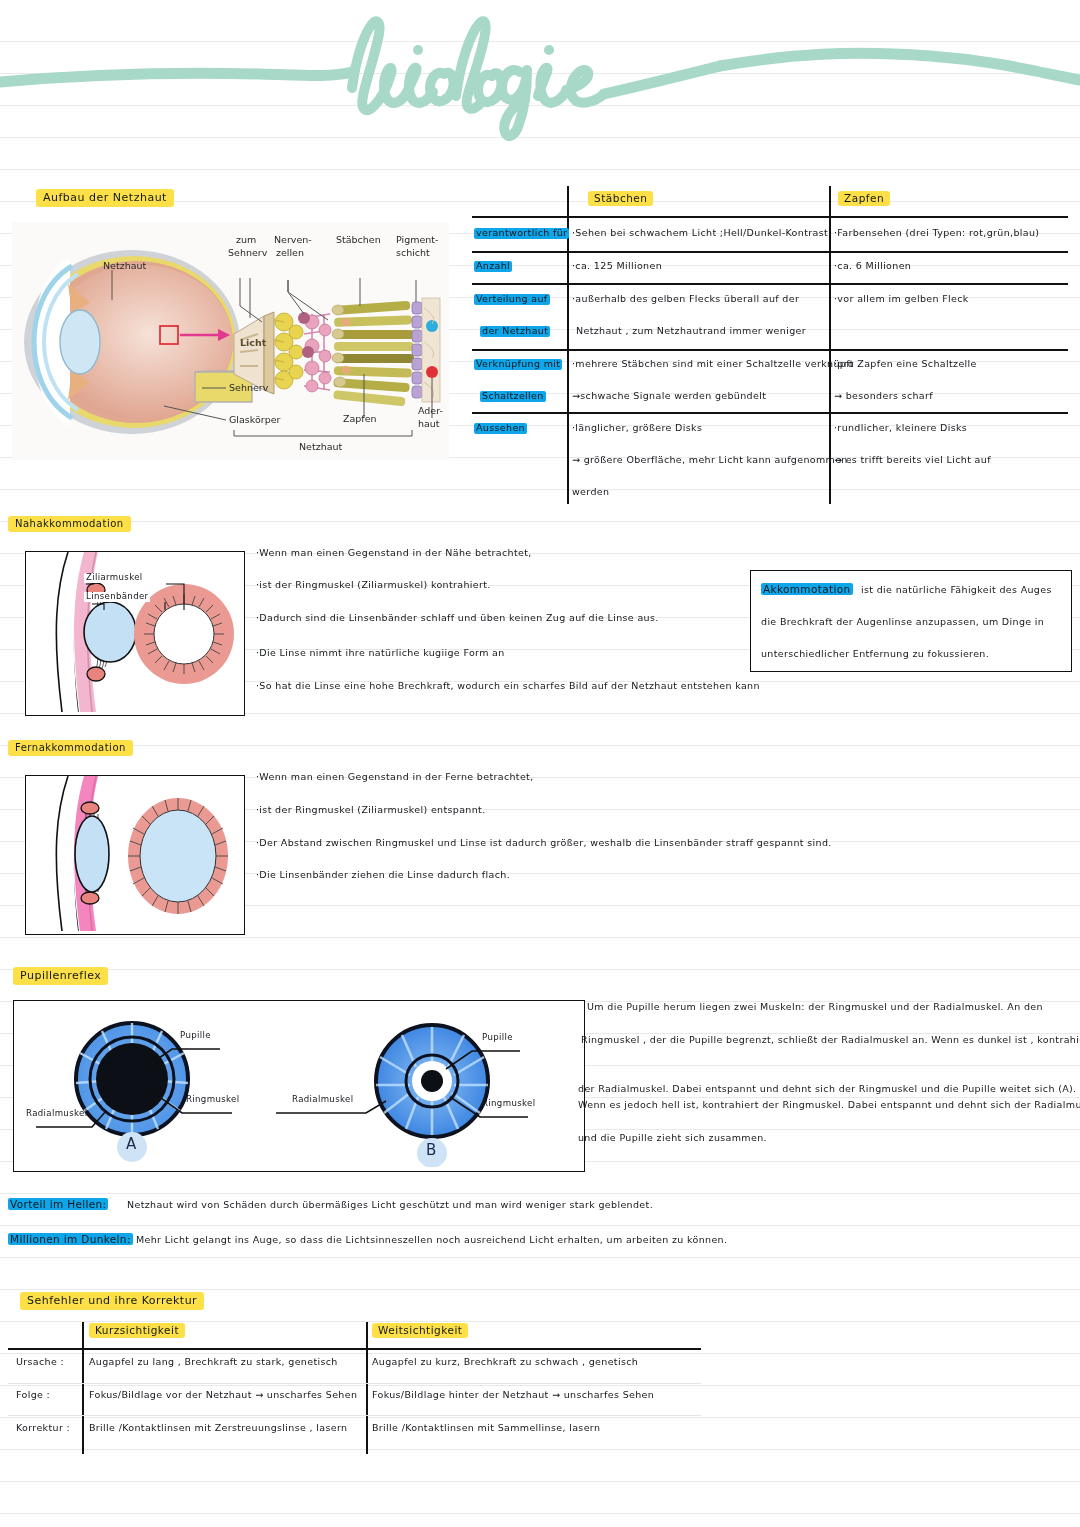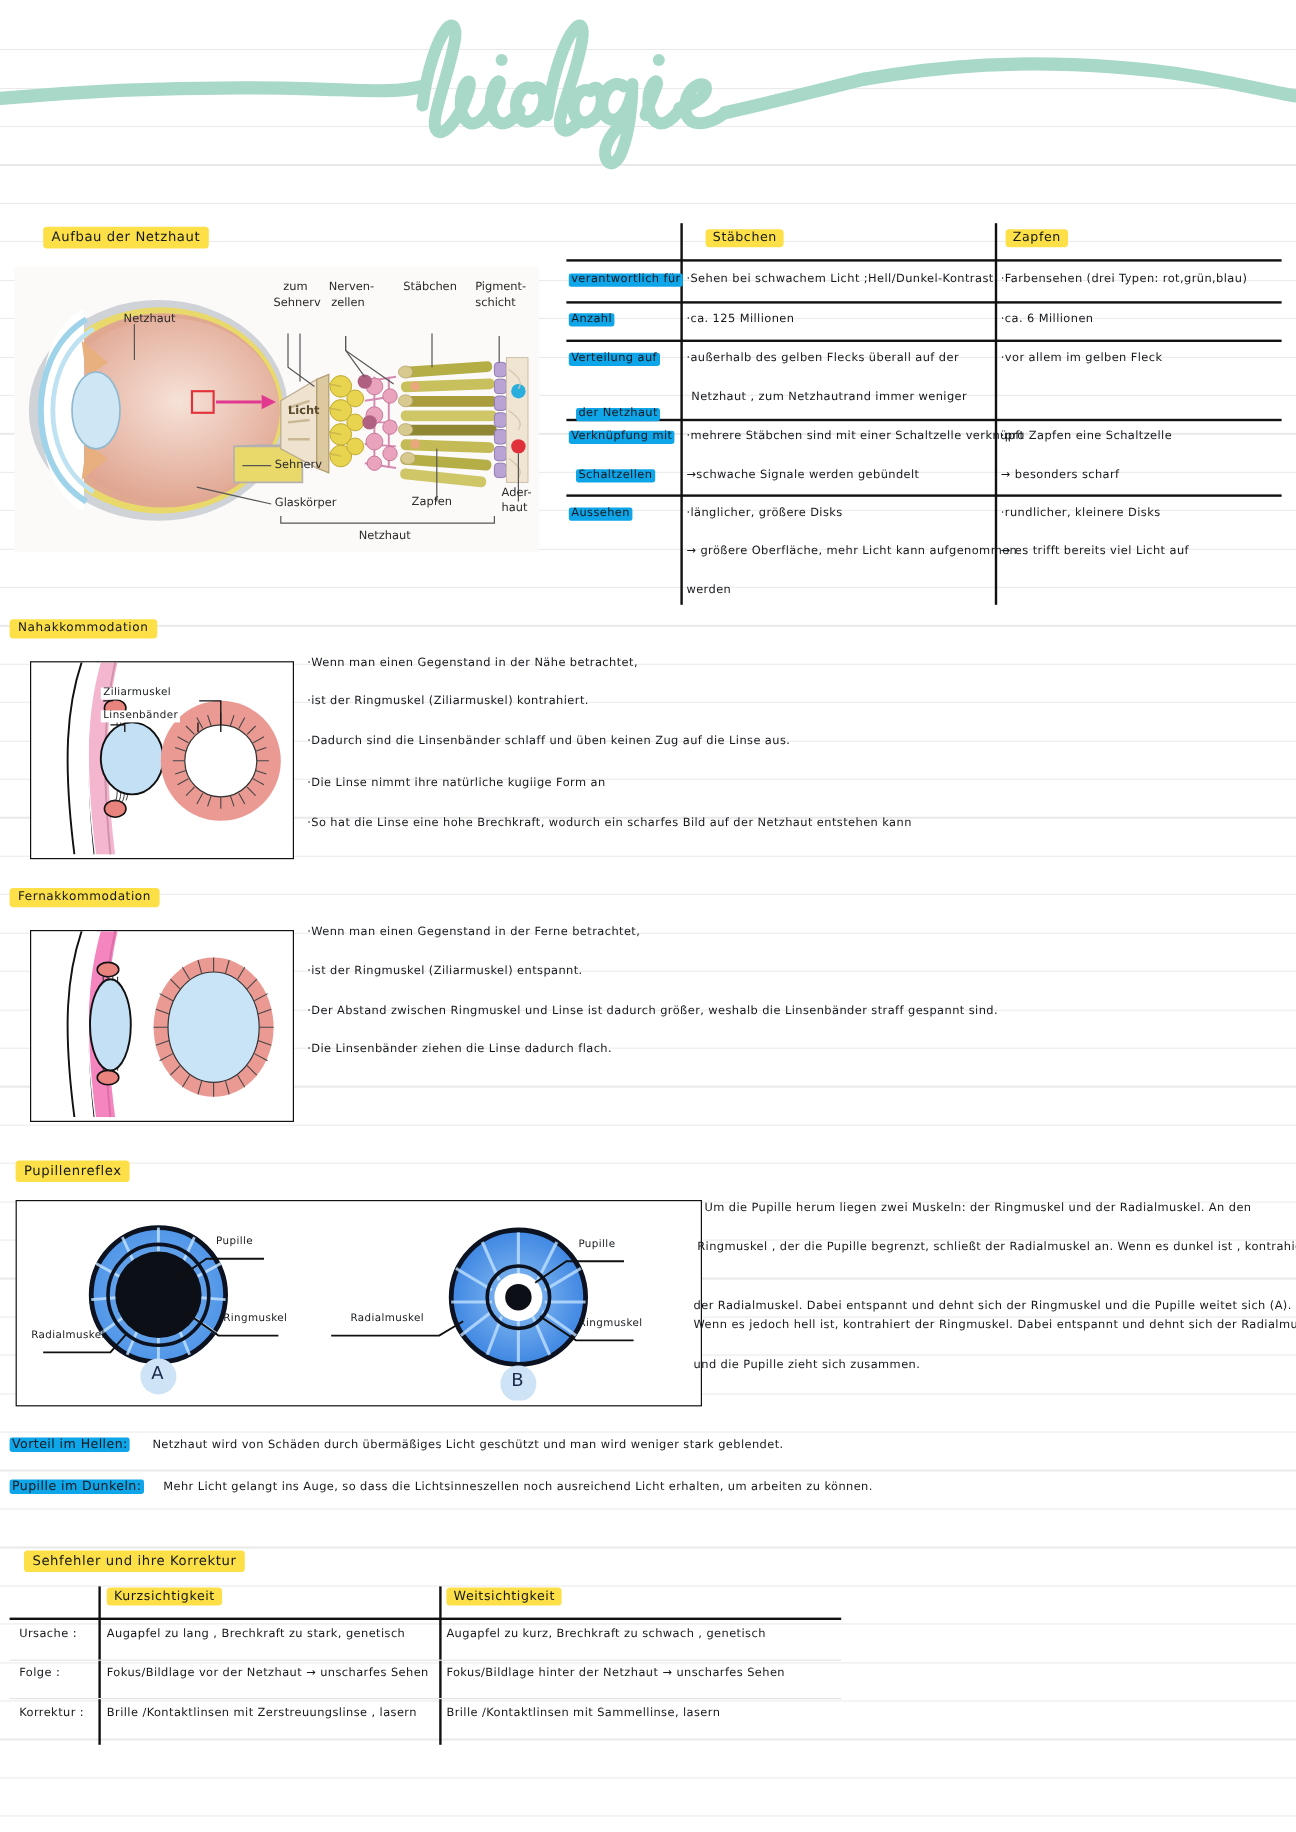--- a/index.html
+++ b/index.html
@@ -271,21 +271,21 @@
 
     <span class="abs hi hw" style="left:474px;top:228px;">verantwortlich für</span>
     <span class="abs hw" style="left:572px;top:228px;">·Sehen bei schwachem Licht ;Hell/Dunkel-Kontrast</span>
     <span class="abs hw" style="left:834px;top:228px;">·Farbensehen (drei Typen: rot,grün,blau)</span>
 
     <span class="abs hi hw" style="left:474px;top:261px;">Anzahl</span>
     <span class="abs hw" style="left:572px;top:261px;">·ca. 125 Millionen</span>
     <span class="abs hw" style="left:834px;top:261px;">·ca. 6 Millionen</span>
 
     <span class="abs hi hw" style="left:474px;top:294px;">Verteilung auf</span>
-    <span class="abs hi hw" style="left:480px;top:340px;">der Netzhaut</span>
+    <span class="abs hi hw" style="left:480px;top:326px;">der Netzhaut</span>
     <span class="abs hw" style="left:572px;top:294px;">·außerhalb des gelben Flecks überall auf der</span>
     <span class="abs hw" style="left:576px;top:326px;">Netzhaut , zum Netzhautrand immer weniger</span>
     <span class="abs hw" style="left:834px;top:294px;">·vor allem im gelben Fleck</span>
 
     <span class="abs hi hw" style="left:474px;top:359px;">Verknüpfung mit</span>
     <span class="abs hi hw" style="left:480px;top:391px;">Schaltzellen</span>
     <span class="abs hw" style="left:572px;top:359px;">·mehrere Stäbchen sind mit einer Schaltzelle verknüpft</span>
     <span class="abs hw" style="left:572px;top:391px;">→schwache Signale werden gebündelt</span>
     <span class="abs hw" style="left:834px;top:359px;">·pro Zapfen eine Schaltzelle</span>
     <span class="abs hw" style="left:834px;top:391px;">→ besonders scharf</span>
@@ -364,20 +364,26 @@
     <span class="abs hw sm" style="left:58px;top:21px;background:#fff;padding:0 2px;">Ziliarmuskel</span>
     <span class="abs hw sm" style="left:58px;top:40px;background:#fff;padding:0 2px;">Linsenbänder</span>
   </div>
 
   <span class="abs hw" style="left:256px;top:548px;">·Wenn man einen Gegenstand in der Nähe betrachtet,</span>
   <span class="abs hw" style="left:256px;top:580px;">·ist der Ringmuskel (Ziliarmuskel) kontrahiert.</span>
   <span class="abs hw" style="left:256px;top:613px;">·Dadurch sind die Linsenbänder schlaff und üben keinen Zug auf die Linse aus.</span>
   <span class="abs hw" style="left:256px;top:648px;">·Die Linse nimmt ihre natürliche kugiige Form an</span>
   <span class="abs hw" style="left:256px;top:681px;">·So hat die Linse eine hohe Brechkraft, wodurch ein scharfes Bild auf der Netzhaut entstehen kann</span>
 
+  <div class="box" style="left:750px;top:570px;width:320px;height:100px;background:#fff;">
+    <span class="abs hi hw md" style="left:10px;top:12px;">Akkommotation</span>
+    <span class="abs hw" style="left:110px;top:14px;">ist die natürliche Fähigkeit des Auges</span>
+    <span class="abs hw" style="left:10px;top:46px;">die Brechkraft der Augenlinse anzupassen, um Dinge in</span>
+    <span class="abs hw" style="left:10px;top:78px;">unterschiedlicher Entfernung zu fokussieren.</span>
+  </div>
 
   <div class="sec-label" style="left:8px;top:740px;font-size:10px;">Fernakkommodation</div>
 
   <div class="accbox" style="left:25px;top:775px;width:218px;height:158px;">
     <svg width="215" height="155" viewBox="0 0 215 155">
       <path d="M42 0 C 30 36, 26 78, 36 155" fill="none" stroke="#111" stroke-width="1.6"></path>
       <path d="M56 0 C 46 36, 42 78, 52 155" fill="none" stroke="#111" stroke-width="1.6"></path>
       <path d="M70 0 C 62 36, 58 78, 66 155" fill="none" stroke="#111" stroke-width="1.6"></path>
       <path d="M56 0 C 48 34, 44 78, 54 155 L70 155 C 60 78, 64 34, 72 0 Z" fill="#f478b8" opacity=".9"></path>
       <path d="M44 0 C 34 36, 30 78, 40 155 L52 155 C 44 78, 48 36, 58 0 Z" fill="#ffffff"></path>
@@ -514,21 +520,21 @@
   </div>
 
   <span class="abs hw" style="left:587px;top:1002px;">Um die Pupille herum liegen zwei Muskeln: der Ringmuskel und der Radialmuskel. An den</span>
   <span class="abs hw" style="left:581px;top:1035px;">Ringmuskel , der die Pupille begrenzt, schließt der Radialmuskel an. Wenn es dunkel ist , kontrahiert</span>
   <span class="abs hw" style="left:578px;top:1068px;margin-top:16px;">der Radialmuskel. Dabei entspannt und dehnt sich der Ringmuskel und die Pupille weitet sich (A).</span>
   <span class="abs hw" style="left:578px;top:1100px;">Wenn es jedoch hell ist, kontrahiert der Ringmuskel. Dabei entspannt und dehnt sich der Radialmuskel</span>
   <span class="abs hw" style="left:578px;top:1133px;">und die Pupille zieht sich zusammen.</span>
 
   <span class="abs hi hw md" style="left:8px;top:1198px;">Vorteil im Hellen:</span>
   <span class="abs hw" style="left:127px;top:1200px;">Netzhaut wird von Schäden durch übermäßiges Licht geschützt und man wird weniger stark geblendet.</span>
-  <span class="abs hi hw md" style="left:8px;top:1233px;">Pupille im Dunkeln:</span>
+  <span class="abs hi hw md" style="left:8px;top:1233px;">Millionen im Dunkeln:</span>
   <span class="abs hw" style="left:136px;top:1235px;">Mehr Licht gelangt ins Auge, so dass die Lichtsinneszellen noch ausreichend Licht erhalten, um arbeiten zu können.</span>
 
   <div class="sec-label" style="left:20px;top:1292px;font-size:11px;">Sehfehler und ihre Korrektur</div>
 
   <div>
     <div class="vline" style="left:82px;top:1322px;height:132px;"></div>
     <div class="vline" style="left:366px;top:1322px;height:132px;"></div>
     <div class="hline" style="left:8px;top:1348px;width:693px;"></div>
 
     <div class="abs" style="left:8px;top:1383px;width:693px;height:1px;background:#e4e4e4;"></div>

